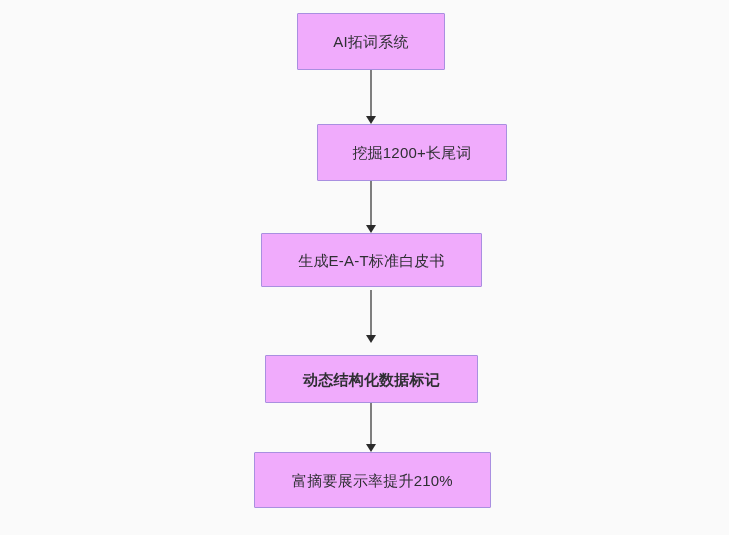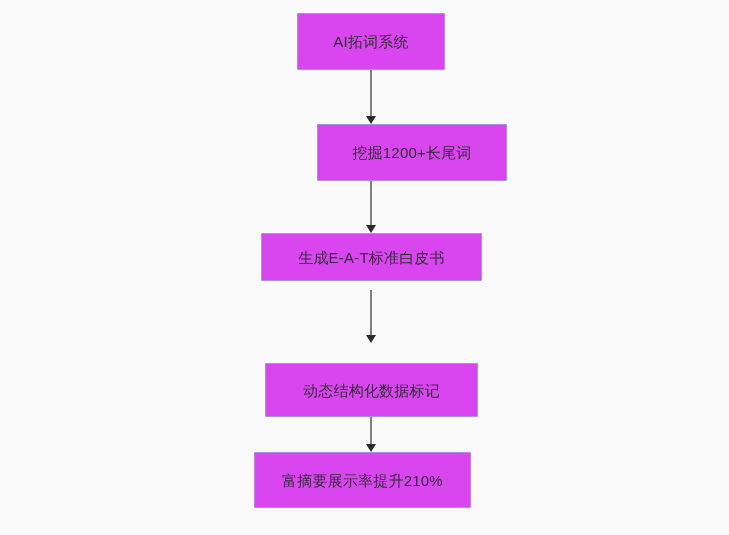--- a/index.html
+++ b/index.html
@@ -14,21 +14,21 @@
     overflow: hidden;
   }
   #flowchart {
     position: relative;
     width: 729px;
     height: 535px;
   }
   .node {
     position: absolute;
     box-sizing: border-box;
-    background: #d946ef;
+    background: #f0abfc;
     border: 1.6px solid #A98FE0;
     border-radius: 1px;
     display: flex;
     align-items: center;
     justify-content: center;
     color: #2f2f33;
     font-size: 15px;
     line-height: 1;
     letter-spacing: 0.2px;
     white-space: nowrap;
@@ -83,25 +83,25 @@
   </div>
 
   <div class="node" style="left:297px; top:13px; width:148px; height:57px;">
     <span class="node-label">AI拓词系统</span>
   </div>
 
   <div class="node" style="left:276px; top:124px; width:190px; height:57px;margin-left:41px;">
     <span class="node-label">挖掘1200+长尾词</span>
   </div>
 
-  <div class="node" style="left:261px; top:233px; width:221px; height:48px;">
+  <div class="node" style="left:261px; top:233px; width:221px; height:54px;">
     <span class="node-label">生成E-A-T标准白皮书</span>
   </div>
 
-  <div class="node" style="left:265px; top:363px; width:213px; height:54px;">
+  <div class="node" style="left:265px; top:355px; width:213px; height:48px;font-weight:bold;">
     <span class="node-label">动态结构化数据标记</span>
   </div>
 
-  <div class="node" style="left:254px; top:452px; width:217px; height:56px;">
+  <div class="node" style="left:254px; top:452px; width:237px; height:56px;">
     <span class="node-label">富摘要展示率提升210%</span>
   </div>
 
 </div>
 
 </body></html>

